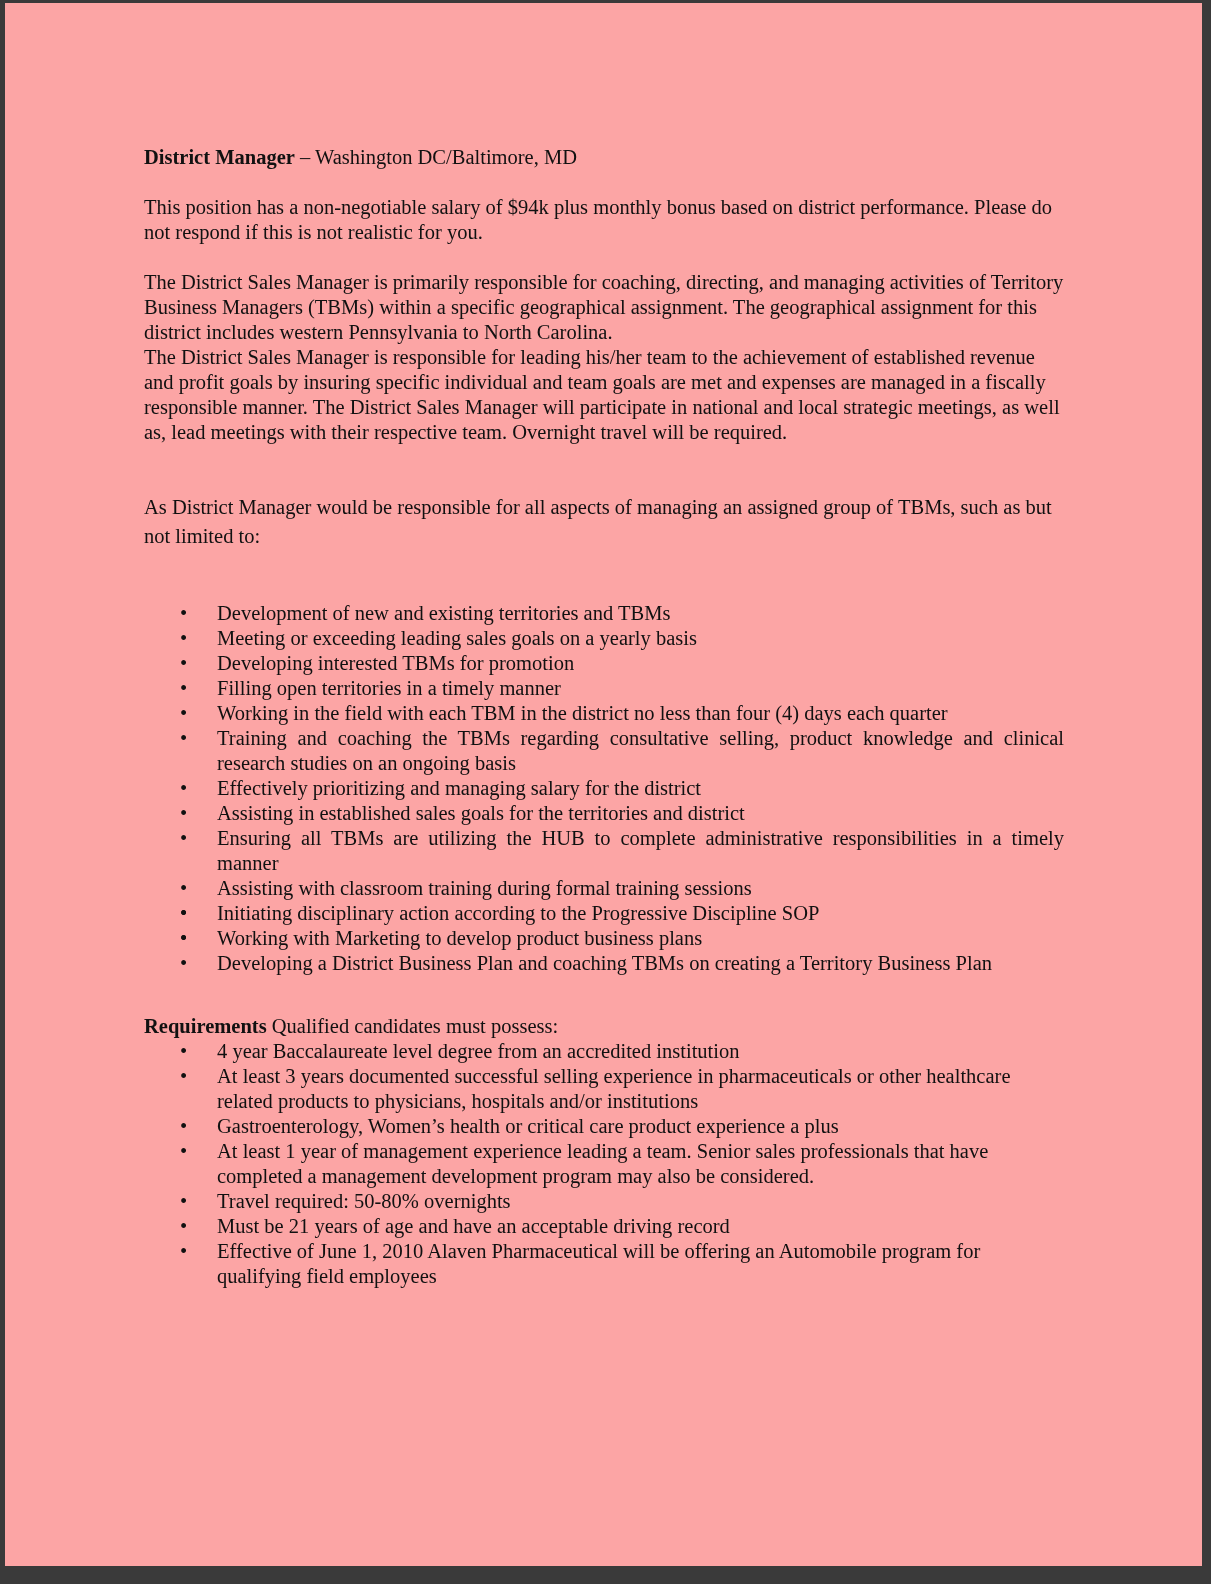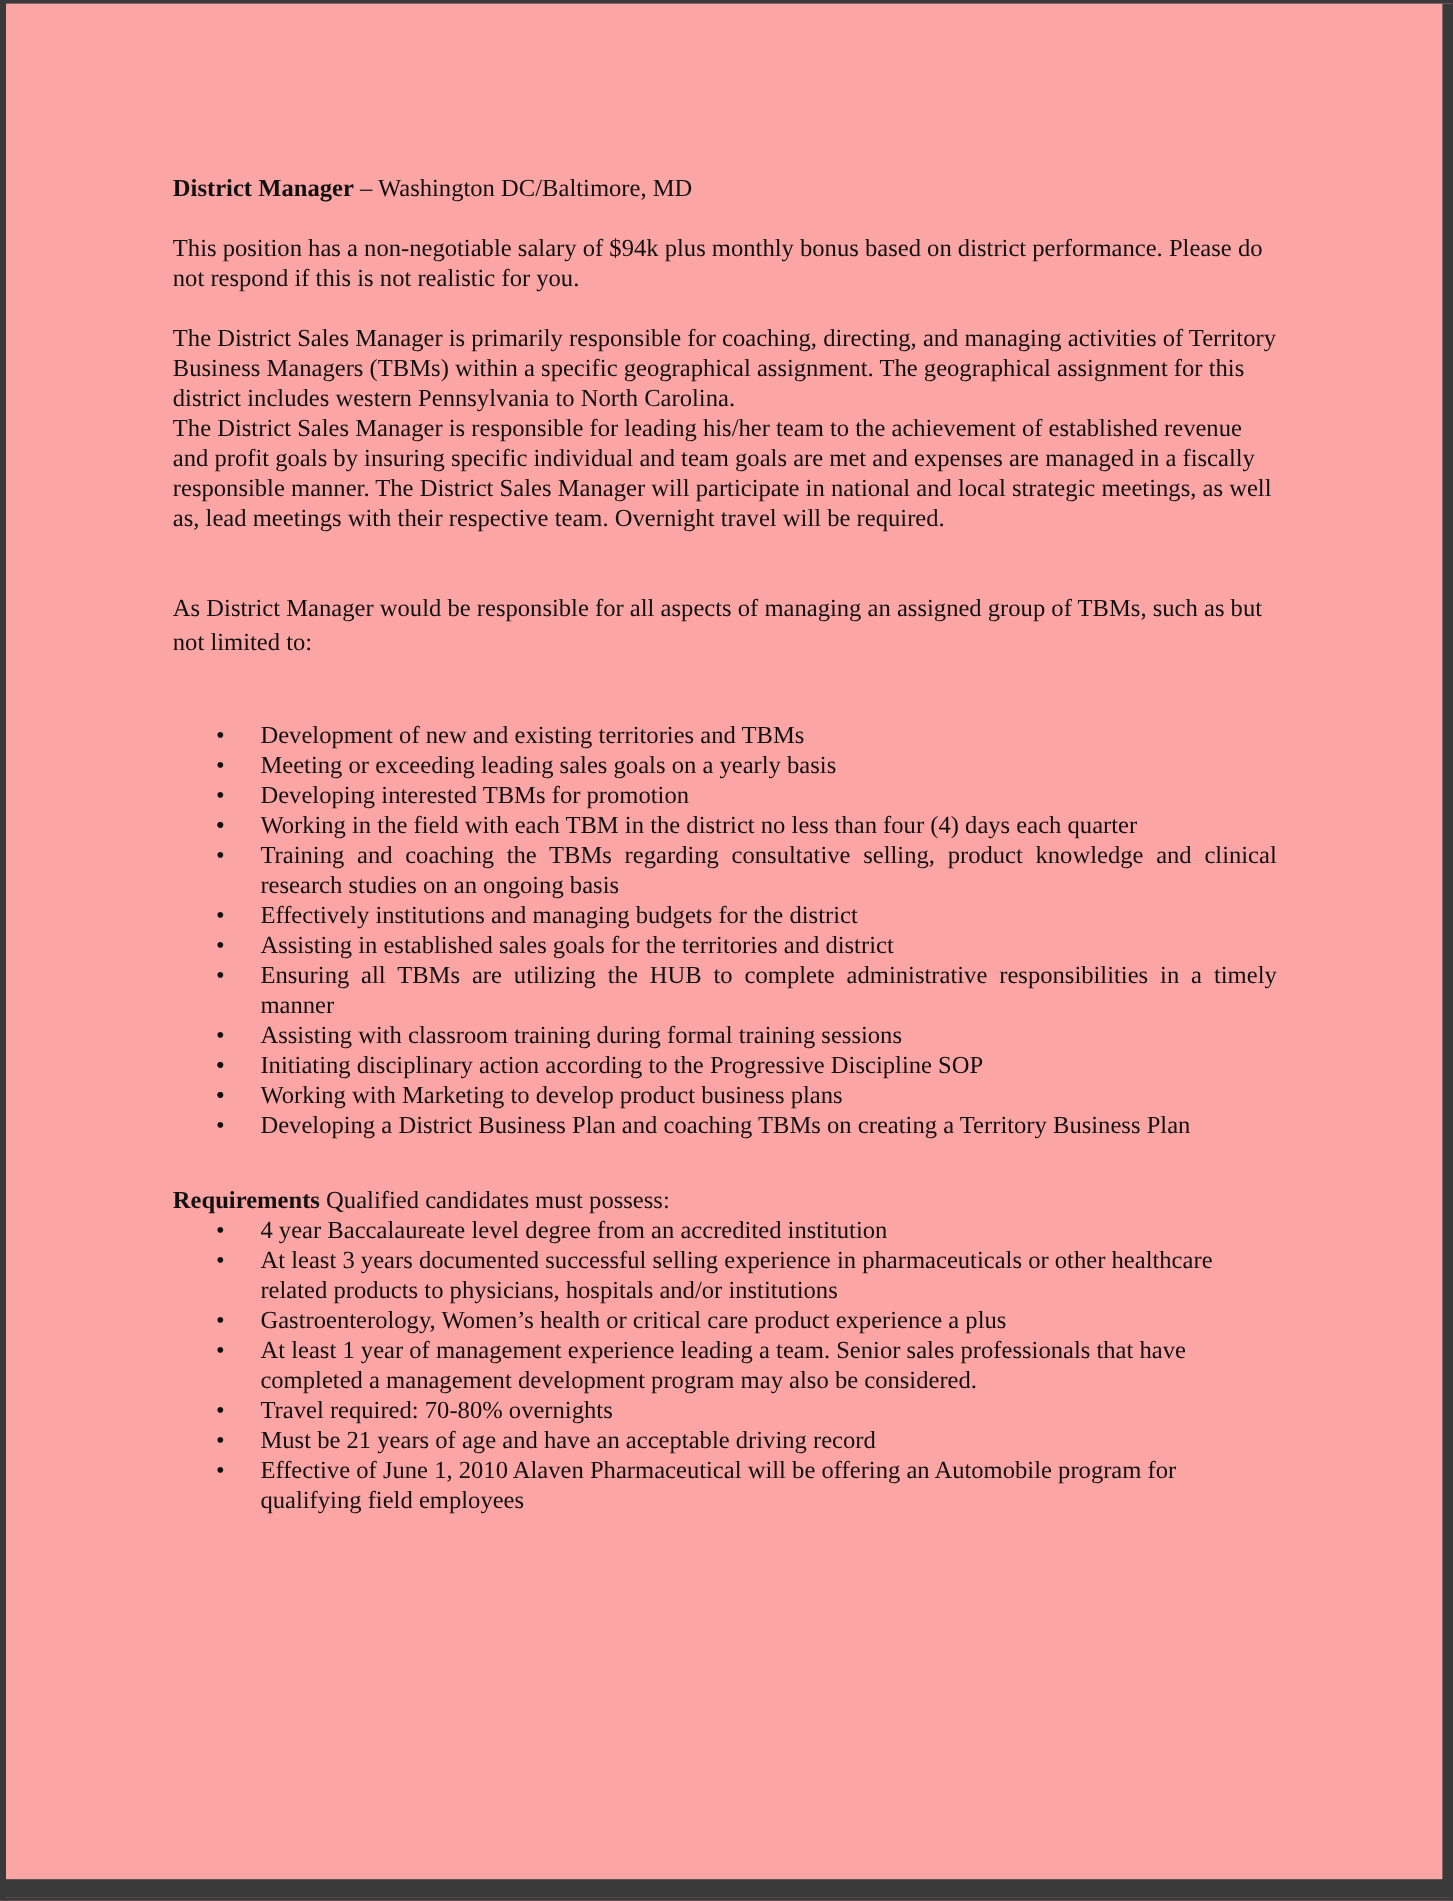--- a/index.html
+++ b/index.html
@@ -56,42 +56,42 @@
 
     <p class="p1">This position has a non-negotiable salary of $94k plus monthly bonus based on district performance. Please do not respond if this is not realistic for you.</p>
     <p class="p2">The District Sales Manager is primarily responsible for coaching, directing, and managing activities of Territory Business Managers (TBMs) within a specific geographical assignment. The geographical assignment for this district includes western Pennsylvania to North Carolina.</p>
     <p class="p3">The District Sales Manager is responsible for leading his/her team to the achievement of established revenue and profit goals by insuring specific individual and team goals are met and expenses are managed in a fiscally responsible manner. The District Sales Manager will participate in national and local strategic meetings, as well as, lead meetings with their respective team. Overnight travel will be required.</p>
     <p class="p4">As District Manager would be responsible for all aspects of managing an assigned group of TBMs, such as but not limited to:</p>
 
     <ul class="duties">
       <li><span class="bullet">•</span><span>Development of new and existing territories and TBMs</span></li>
       <li><span class="bullet">•</span><span>Meeting or exceeding leading sales goals on a yearly basis</span></li>
       <li><span class="bullet">•</span><span>Developing interested TBMs for promotion</span></li>
-      <li><span class="bullet">•</span></li>
+      <li><span class="bullet">•</span><span>Filling open territories in a timely manner</span></li>
       <li><span class="bullet">•</span><span>Working in the field with each TBM in the district no less than four (4) days each quarter</span></li>
       <li><span class="bullet">•</span><span>Training and coaching the TBMs regarding consultative selling, product knowledge and clinical research studies on an ongoing basis</span></li>
-      <li><span class="bullet">•</span><span>Effectively institutions and managing budgets for the district</span></li>
+      <li><span class="bullet">•</span><span>Effectively prioritizing and managing salary for the district</span></li>
       <li><span class="bullet">•</span><span>Assisting in established sales goals for the territories and district</span></li>
       <li><span class="bullet">•</span><span>Ensuring all TBMs are utilizing the HUB to complete administrative responsibilities in a timely manner</span></li>
       <li><span class="bullet">•</span><span>Assisting with classroom training during formal training sessions</span></li>
       <li><span class="bullet">•</span></li>
       <li><span class="bullet">•</span><span>Initiating disciplinary action according to the Progressive Discipline SOP</span></li>
       <li><span class="bullet">•</span></li>
       <li><span class="bullet">•</span><span>Working with Marketing to develop product business plans</span></li>
       <li><span class="bullet">•</span><span>Developing a District Business Plan and coaching TBMs on creating a Territory Business Plan</span></li>
     </ul>
 
     <div class="req-heading">
       <b>Requirements</b><span> Qualified candidates must possess:</span>
     </div>
 
     <ul class="requirements">
       <li><span class="bullet">•</span><span>4 year Baccalaureate level degree from an accredited institution</span></li>
       <li><span class="bullet">•</span><span>At least 3 years documented successful selling experience in pharmaceuticals or other healthcare related products to physicians, hospitals and/or institutions</span></li>
       <li><span class="bullet">•</span><span>Gastroenterology, Women’s health or critical care product experience a plus</span></li>
       <li><span class="bullet">•</span><span>At least 1 year of management experience leading a team. Senior sales professionals that have completed a management development program may also be considered.</span></li>
-      <li><span class="bullet">•</span><span>Travel required: 70-80% overnights</span></li>
+      <li><span class="bullet">•</span><span>Travel required: 50-80% overnights</span></li>
       <li><span class="bullet">•</span><span>Must be 21 years of age and have an acceptable driving record</span></li>
       <li><span class="bullet">•</span><span>Effective of June 1, 2010 Alaven Pharmaceutical will be offering an Automobile program for qualifying field employees</span></li>
     </ul>
 
   </div>
 </div>
 
 </body></html>

